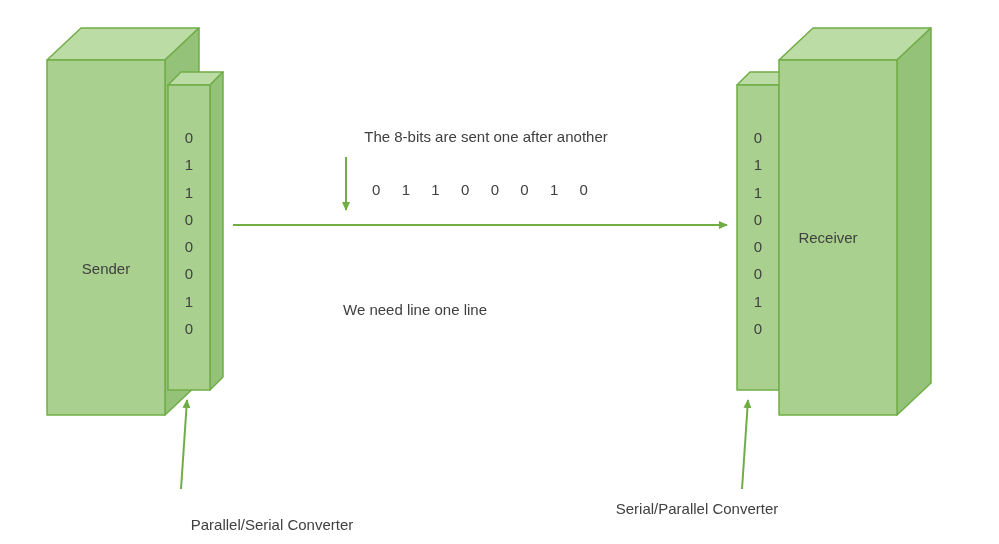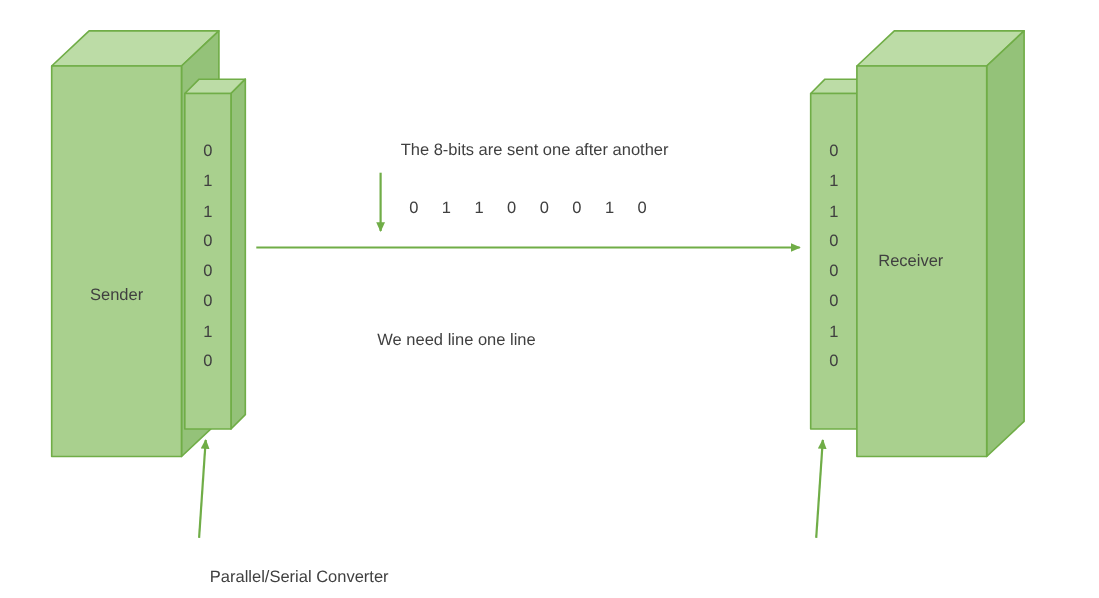--- a/index.html
+++ b/index.html
@@ -107,13 +107,14 @@
       <span>0</span>
       <span>0</span>
       <span>1</span>
       <span>0</span>
     </div>
 
   <div class="txt caption-bottom">We need line one line</div>
 
   <div class="txt conv-left">Parallel/Serial Converter</div>
 
+  <div class="txt conv-right">Serial/Parallel Converter</div>
 </div>
 
 </body></html>

